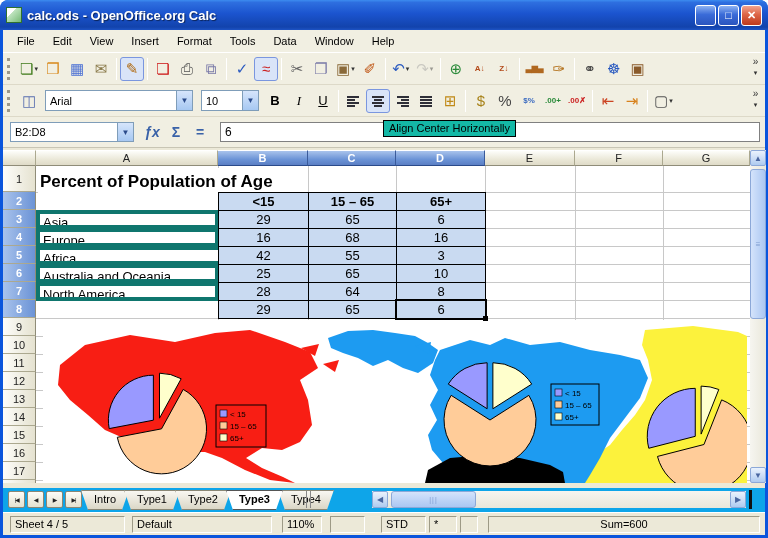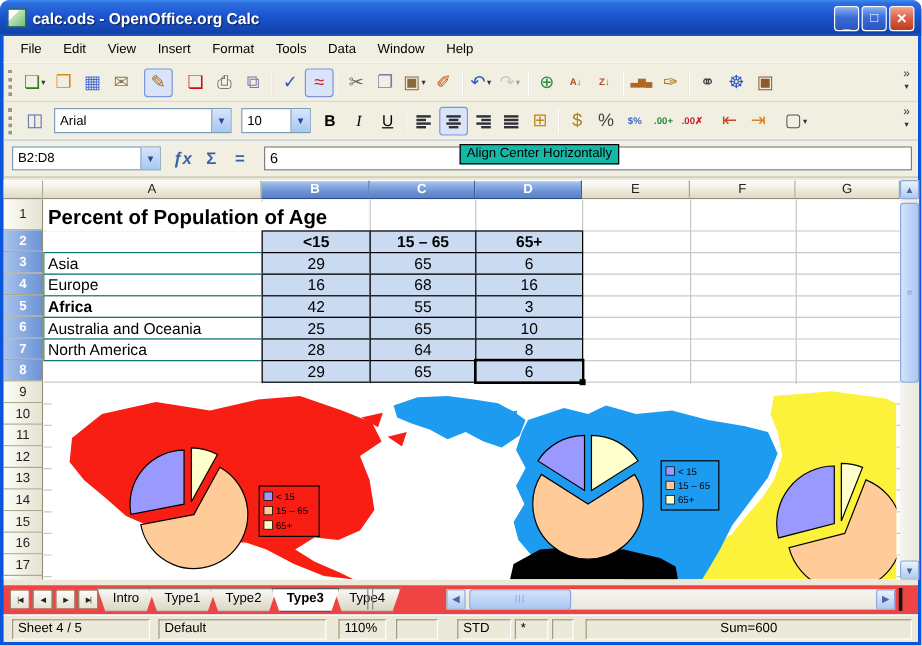--- a/index.html
+++ b/index.html
@@ -82,41 +82,41 @@
   .rhead { width:33px; display:flex; align-items:center; justify-content:center;
     background:linear-gradient(90deg,#FDFDFA,#E5E2D0); border-right:1px solid #8F8C78;
     border-bottom:1px solid #ABA88F; color:#222; }
   .rhead.sel { background:linear-gradient(90deg,#A9C3EC,#6B93D6); color:#fff; font-weight:bold; }
 
   .gridbody { position:absolute; left:33px; top:18px; width:714px; height:317px;
     background:#fff; overflow:hidden; }
   .gridlines { position:absolute; left:0; top:0; }
   .cell { position:absolute; font-size:13px; line-height:17px; color:#000; }
   .cell.val { text-align:center; background:#C9DAF1; border:1px solid #000; }
-  .cell.lab { background:#fff; border:1px solid #0f766e; padding-left:3px; white-space:nowrap; overflow:hidden; }
+  .cell.lab { background:#fff; border:4px solid #0f766e; padding-left:3px; white-space:nowrap; overflow:hidden; }
   .cell.hdr { font-weight:bold; text-align:center; background:#C9DAF1; border:1px solid #000; }
   .cell.title-cell { font-size:17px; font-weight:bold; background:#fff; border:none;
     padding:3px 10px 0 2px; white-space:nowrap; line-height:22px; }
   .active-cell { position:absolute; border:2px solid #000; z-index:5; }
   .fillhandle { position:absolute; width:5px; height:5px; background:#000; z-index:6; }
   .chart { position:absolute; left:7px; top:154px; width:704px; height:163px; background:#fff; }
 
   
   .vscroll { position:absolute; left:747px; top:2px; width:16px; height:333px;
     background:linear-gradient(90deg,#F6F5F0,#E9E7DA); }
   .sbtn { position:absolute; width:16px; height:16px; color:#4A66A0; font-size:8px;
     display:flex; align-items:center; justify-content:center; border:1px solid #8CA8D8;
     border-radius:2px; background:linear-gradient(180deg,#EAF2FD,#C8DBF5 60%,#AECBF0); }
   .vthumb { position:absolute; left:0; top:19px; width:16px; height:150px;
     background:linear-gradient(90deg,#D4E3FB,#ABC7F2); border:1px solid #8CA8D8;
     border-radius:3px; display:flex; align-items:center; justify-content:center;
     color:#7E9CD0; font-size:8px; line-height:3px; }
 
   
-  .tabbar { position:absolute; left:3px; top:488px; width:762px; height:24px; background:#ef4444; }
+  .tabbar { position:absolute; left:3px; top:488px; width:762px; height:24px; background:#0ea5e9; }
   .navbtn { position:absolute; top:3px; width:17px; height:17px;
     background:linear-gradient(180deg,#FDFDF8,#E4E1D0); border:1px solid #8A8775;
     border-radius:2px; font-size:6px; display:flex; align-items:center; justify-content:center;
     color:#222; letter-spacing:-1px; }
   .tabs { position:absolute; left:78px; top:2px; height:20px; display:flex; }
   .tab { height:20px; padding:3px 13px 0; margin-right:-5px; font-size:11px; color:#000;
     background:linear-gradient(180deg,#FAF9F4,#D9D5C4);
     clip-path:polygon(0 0,100% 0,calc(100% - 7px) 100%,7px 100%);
     box-shadow:inset 0 0 0 1px #8A8775; }
   .tab.active { background:#fff; font-weight:bold; z-index:3; box-shadow:inset 0 0 0 1px #555; }
@@ -429,21 +429,21 @@
         <div class="cell hdr" style="left: 272px; top: 26px; width: 89px; height: 19px;">15 – 65</div>
         <div class="cell hdr" style="left: 360px; top: 26px; width: 90px; height: 19px;">65+</div>
         <div class="cell lab" style="left: 0px; top: 44px; width: 183px; height: 19px;">Asia</div>
         <div class="cell val" style="left: 182px; top: 44px; width: 91px; height: 19px;">29</div>
         <div class="cell val" style="left: 272px; top: 44px; width: 89px; height: 19px;">65</div>
         <div class="cell val" style="left: 360px; top: 44px; width: 90px; height: 19px;">6</div>
         <div class="cell lab" style="left: 0px; top: 62px; width: 183px; height: 19px;">Europe</div>
         <div class="cell val" style="left: 182px; top: 62px; width: 91px; height: 19px;">16</div>
         <div class="cell val" style="left: 272px; top: 62px; width: 89px; height: 19px;">68</div>
         <div class="cell val" style="left: 360px; top: 62px; width: 90px; height: 19px;">16</div>
-        <div class="cell lab" style="left: 0px; top: 80px; width: 217px; height: 19px; font-weight: bold;">Africa</div>
+        <div class="cell lab" style="left: 0px; top: 80px; width: 217px; height: 19px;">Africa</div>
         <div class="cell val" style="left: 182px; top: 80px; width: 91px; height: 19px;">42</div>
         <div class="cell val" style="left: 272px; top: 80px; width: 89px; height: 19px;">55</div>
         <div class="cell val" style="left: 360px; top: 80px; width: 90px; height: 19px;">3</div>
         <div class="cell lab" style="left: 0px; top: 98px; width: 183px; height: 19px;">Australia and Oceania</div>
         <div class="cell val" style="left: 182px; top: 98px; width: 91px; height: 19px;">25</div>
         <div class="cell val" style="left: 272px; top: 98px; width: 89px; height: 19px;">65</div>
         <div class="cell val" style="left: 360px; top: 98px; width: 90px; height: 19px;">10</div>
         <div class="cell lab" style="left: 0px; top: 116px; width: 183px; height: 19px;">North America</div>
         <div class="cell val" style="left: 182px; top: 116px; width: 91px; height: 19px;">28</div>
         <div class="cell val" style="left: 272px; top: 116px; width: 89px; height: 19px;">64</div>

